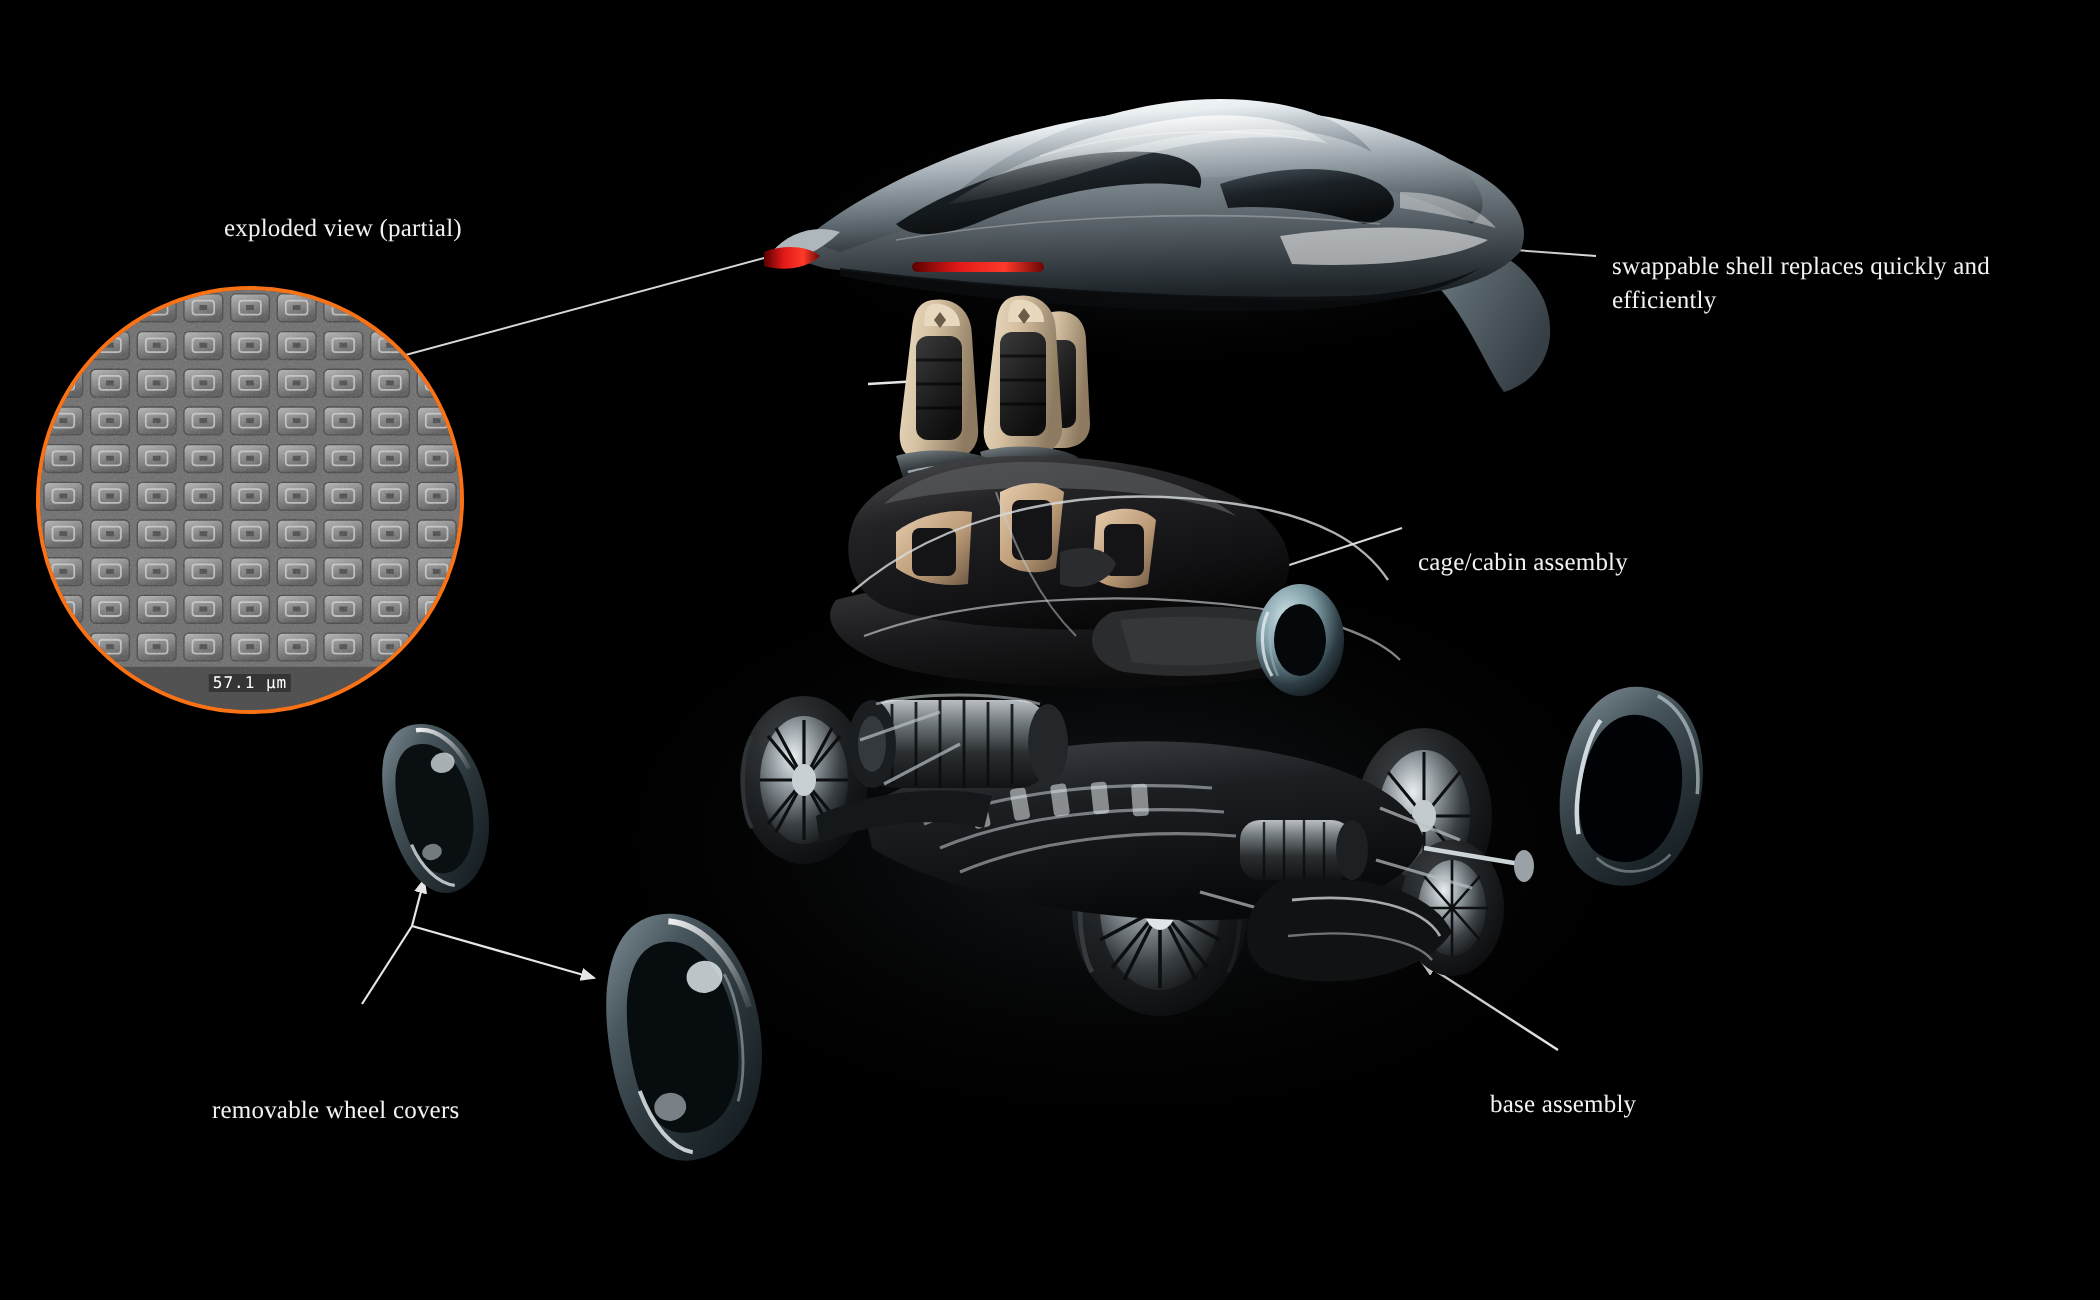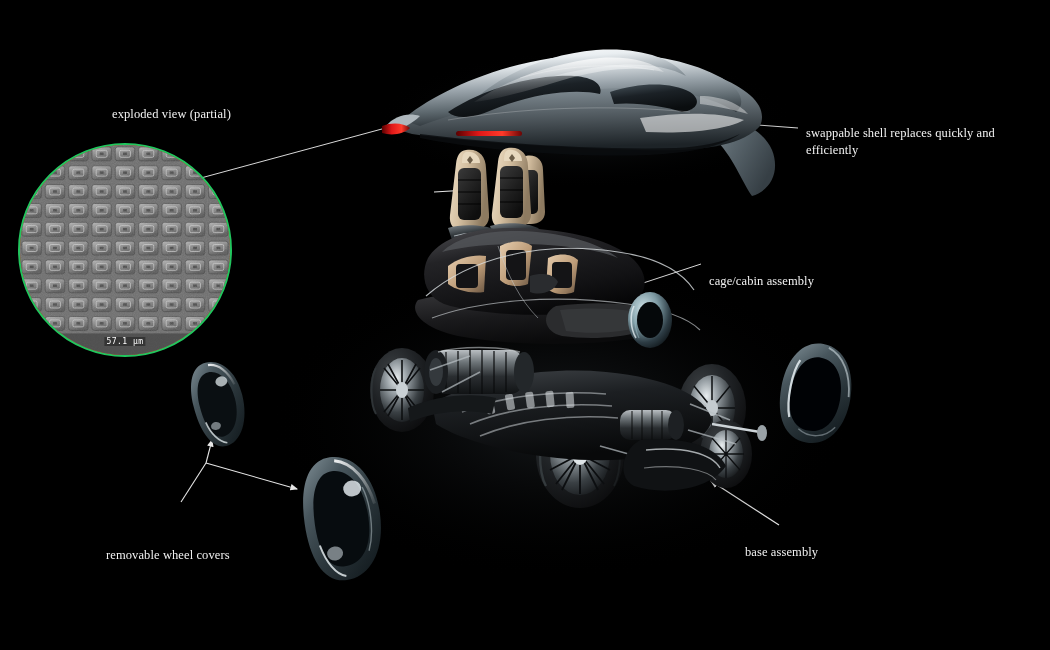--- a/index.html
+++ b/index.html
@@ -34,21 +34,21 @@
     text-shadow: 0 0 3px rgba(0,0,0,0.9);
   }
   
   #sem-inset {
     position: absolute;
     left: 18px;
     top: 143px;
     width: 214px;
     height: 214px;
     border-radius: 50%;
-    border: 2px solid #22c55e;
+    border: 2px solid #f97316;
     overflow: hidden;
     background: #c2410c;
     box-sizing: border-box;
   }
   #sem-grid {
     position: absolute;
     inset: 0;
   }
   .sem-scale {
     position: absolute;

